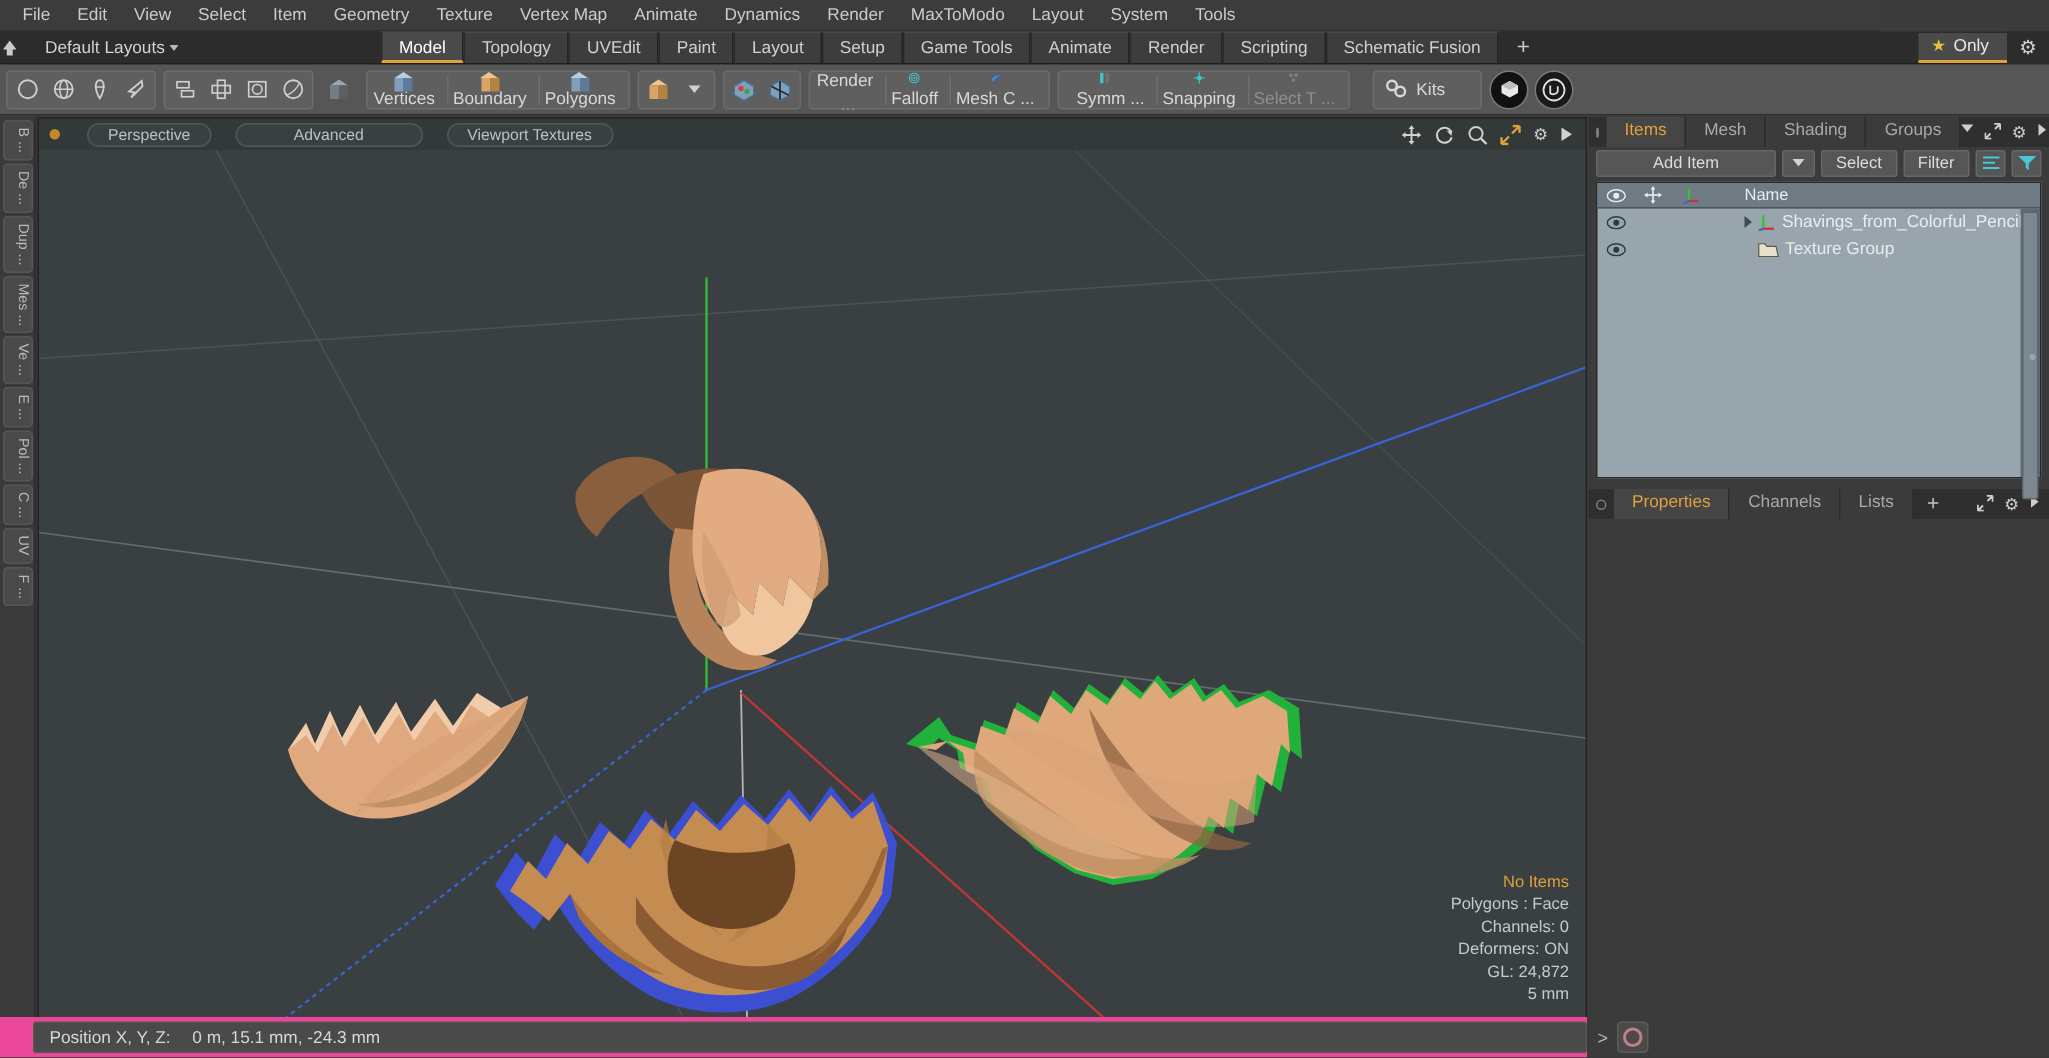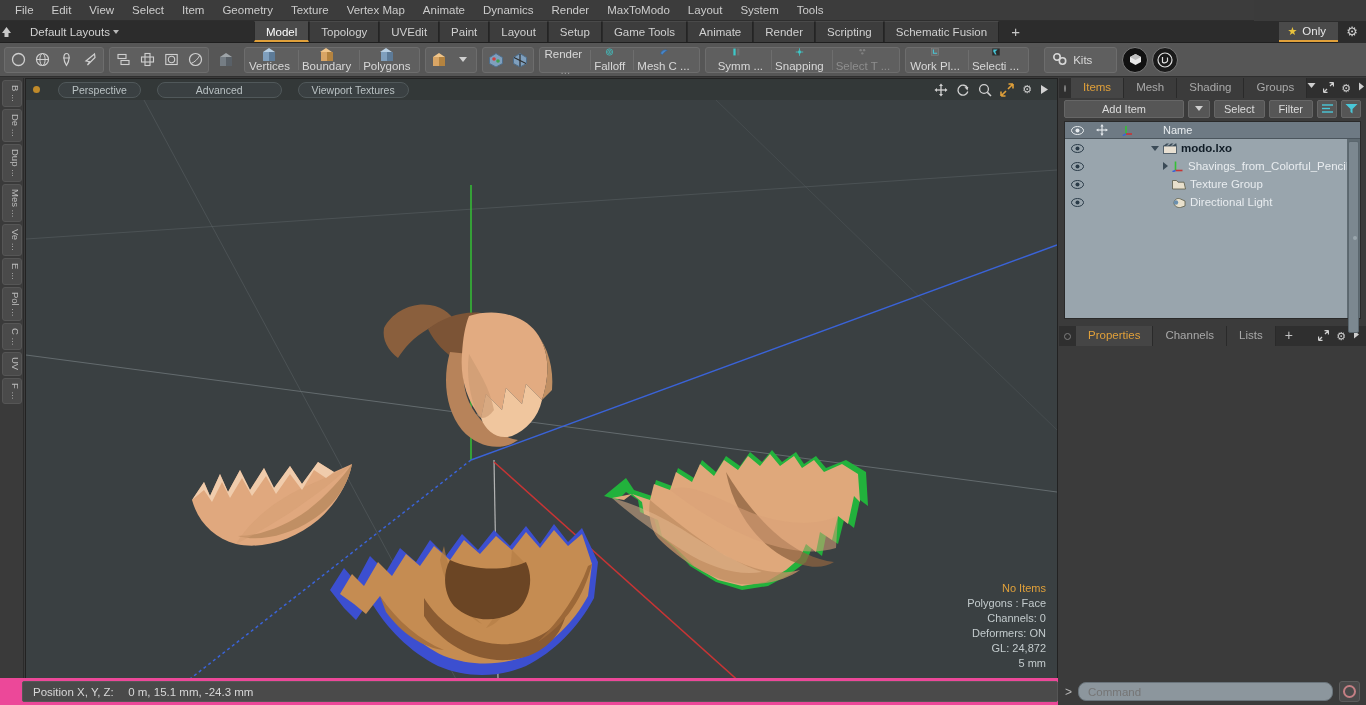--- a/index.html
+++ b/index.html
@@ -394,37 +394,20 @@
       <div class="tbtn lbl dim">
         <svg width="15" height="15" viewBox="0 0 15 15" opacity="0.55">
             <circle cx="4" cy="4" r="2.2" fill="#9c9c9c"></circle>
             <circle cx="10.5" cy="4" r="2.2" fill="#9c9c9c"></circle>
             <circle cx="7.2" cy="10" r="2.2" fill="#9c9c9c"></circle>
           </svg>
         <span>Select T ...</span>
       </div>
     </div>
 
-    <div class="tgroup">
-      <div class="tbtn lbl">
-        <svg width="16" height="15" viewBox="0 0 16 15">
-            <rect x="1" y="1" width="14" height="13" fill="#6a6a6a" stroke="#8a8a8a" stroke-width="0.8"></rect>
-            <path d="M5 3 L5 10 L12 10" fill="none" stroke="#49c7d8" stroke-width="2"></path>
-          </svg>
-        <span>Work Pl...</span>
-      </div>
-      <div class="tsep"></div>
-      <div class="tbtn lbl">
-        <svg width="16" height="15" viewBox="0 0 16 15">
-            <rect x="1" y="1" width="14" height="13" fill="#2c2c2c"></rect>
-            <path d="M3 3 L11 3 L6.5 7 L9 12 L6 12 L4 7.5 L3 9 Z" fill="#49c7d8"></path>
-          </svg>
-        <span>Selecti ...</span>
-      </div>
-    </div>
 
     <div class="solo" style="margin-left:10px;padding:0 24px 0 7px">
       <svg width="16" height="15" viewBox="0 0 16 15">
           <circle cx="5" cy="5" r="3.2" fill="none" stroke="#d8d8d8" stroke-width="1.6"></circle>
           <circle cx="10.5" cy="9" r="3.2" fill="none" stroke="#d8d8d8" stroke-width="1.6"></circle>
         </svg>
       <span>Kits</span>
     </div>
 
     <div class="circ-ico" style="background:#111">
@@ -659,40 +642,20 @@
               <line x1="4" y1="10" x2="4" y2="2" stroke="#35c035" stroke-width="1.6"></line>
               <line x1="4" y1="10" x2="10" y2="10" stroke="#c83434" stroke-width="1.6"></line>
               <line x1="4" y1="10" x2="0.8" y2="11.6" stroke="#3a63d8" stroke-width="1.6"></line>
             </svg>
         </div>
         <div class="colName">Name</div>
       </div>
 
       <div class="lbody">
 
-        <div class="lrow root">
-          <div class="colA">
-            <svg width="13" height="9" viewBox="0 0 13 9">
-                <ellipse cx="6.5" cy="4.5" rx="6" ry="4" fill="none" stroke="#2a3b48" stroke-width="1"></ellipse>
-                <circle cx="6.5" cy="4.5" r="2" fill="#2a3b48"></circle>
-              </svg>
-          </div>
-          <div class="colB"></div>
-          <div class="colC"></div>
-          <div class="colName tx" style="padding-left:10px">
-            <span class="tridown"></span>
-            <span>
-              <svg width="14" height="11" viewBox="0 0 14 11">
-                  <rect x="0.5" y="3" width="13" height="7.5" fill="#e8e0d2" stroke="#3b4b57" stroke-width="0.8"></rect>
-                  <path d="M0.5 3 L3.5 0.5 L6 0.5 L3 3 Z M5 3 L8 0.5 L10.5 0.5 L7.5 3 Z M9.5 3 L12.5 0.5 L13.5 0.5 L13.5 3 Z" fill="#3b4b57"></path>
-                </svg>
-            </span>
-            <span>modo.lxo</span>
-          </div>
-        </div>
 
         <div class="lrow">
           <div class="colA">
             <svg width="13" height="9" viewBox="0 0 13 9">
                 <ellipse cx="6.5" cy="4.5" rx="6" ry="4" fill="none" stroke="#2a3b48" stroke-width="1"></ellipse>
                 <circle cx="6.5" cy="4.5" r="2" fill="#2a3b48"></circle>
               </svg>
           </div>
           <div class="colB"></div>
           <div class="colC"></div>
@@ -722,40 +685,20 @@
             <span style="width:5px;display:inline-block"></span>
             <span>
               <svg width="14" height="11" viewBox="0 0 14 11">
                   <path d="M0.5 10 L0.5 1.5 L4.5 1.5 L6 3.2 L12 3.2 L13.5 10 Z" fill="#e8e0cc" stroke="#5a5a48" stroke-width="0.8"></path>
                 </svg>
             </span>
             <span>Texture Group</span>
           </div>
         </div>
 
-        <div class="lrow">
-          <div class="colA">
-            <svg width="13" height="9" viewBox="0 0 13 9">
-                <ellipse cx="6.5" cy="4.5" rx="6" ry="4" fill="none" stroke="#2a3b48" stroke-width="1"></ellipse>
-                <circle cx="6.5" cy="4.5" r="2" fill="#2a3b48"></circle>
-              </svg>
-          </div>
-          <div class="colB"></div>
-          <div class="colC"></div>
-          <div class="colName tx" style="padding-left:22px">
-            <span style="width:5px;display:inline-block"></span>
-            <span>
-              <svg width="14" height="11" viewBox="0 0 14 11">
-                  <path d="M2 6 C2 2.5 5.5 0.5 8.5 2 L13 4 L13 9 L8.5 10.5 C5.5 11 2 9 2 6 Z" fill="#e8e0cc" stroke="#5a5a48" stroke-width="0.8"></path>
-                  <circle cx="4" cy="5.5" r="2.2" fill="#6a8fae"></circle>
-                </svg>
-            </span>
-            <span>Directional Light</span>
-          </div>
-        </div>
 
         <div class="vscroll">
           <div class="vthumb">
             <div class="vdot"></div>
           </div>
         </div>
       </div>
     </div>
 
     <div class="ptabbar" style="margin-top:7px">
@@ -775,20 +718,19 @@
         <span>
           <svg width="7" height="9" viewBox="0 0 7 9">
               <polygon points="1,0.5 6,4.5 1,8.5" fill="#cfcfcf"></polygon>
             </svg>
           </span>
       </div>
     </div>
 
     <div class="cmdbar">
       <span class="cmdarrow">&gt;</span>
-      <input class="cmdinput" placeholder="Command" style="">
       <div class="recbtn">
         <span class="recdot"></span>
       </div>
     </div>
   </div>
 
 </div>
 
 </body></html>

